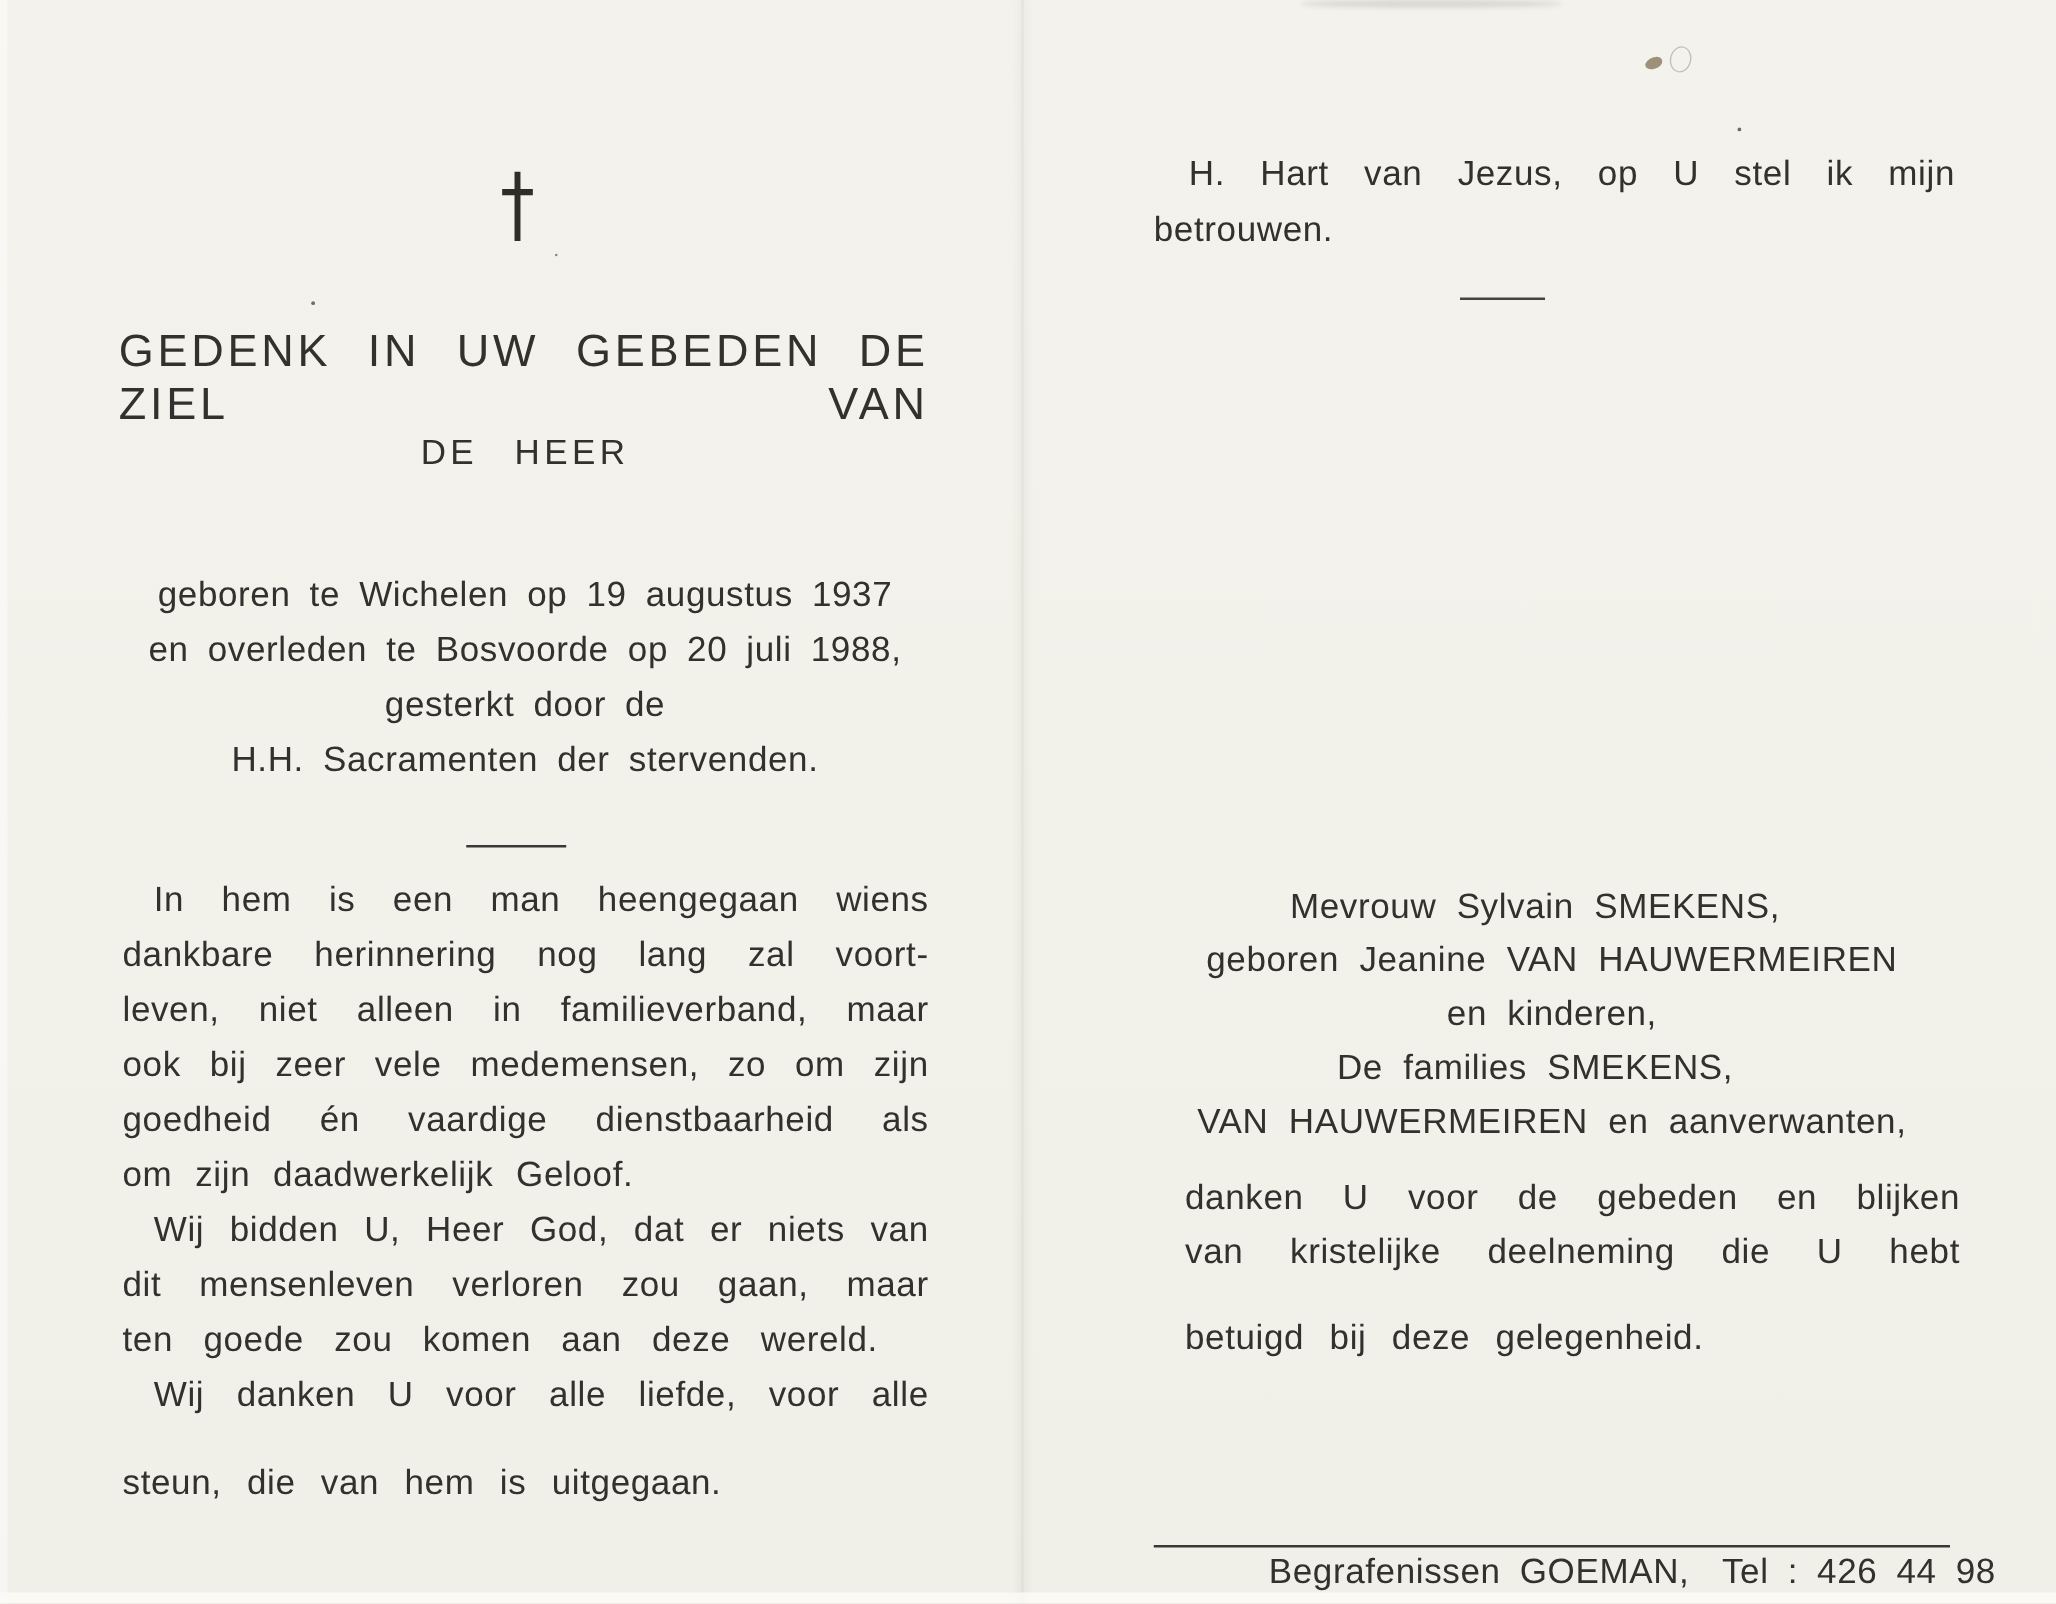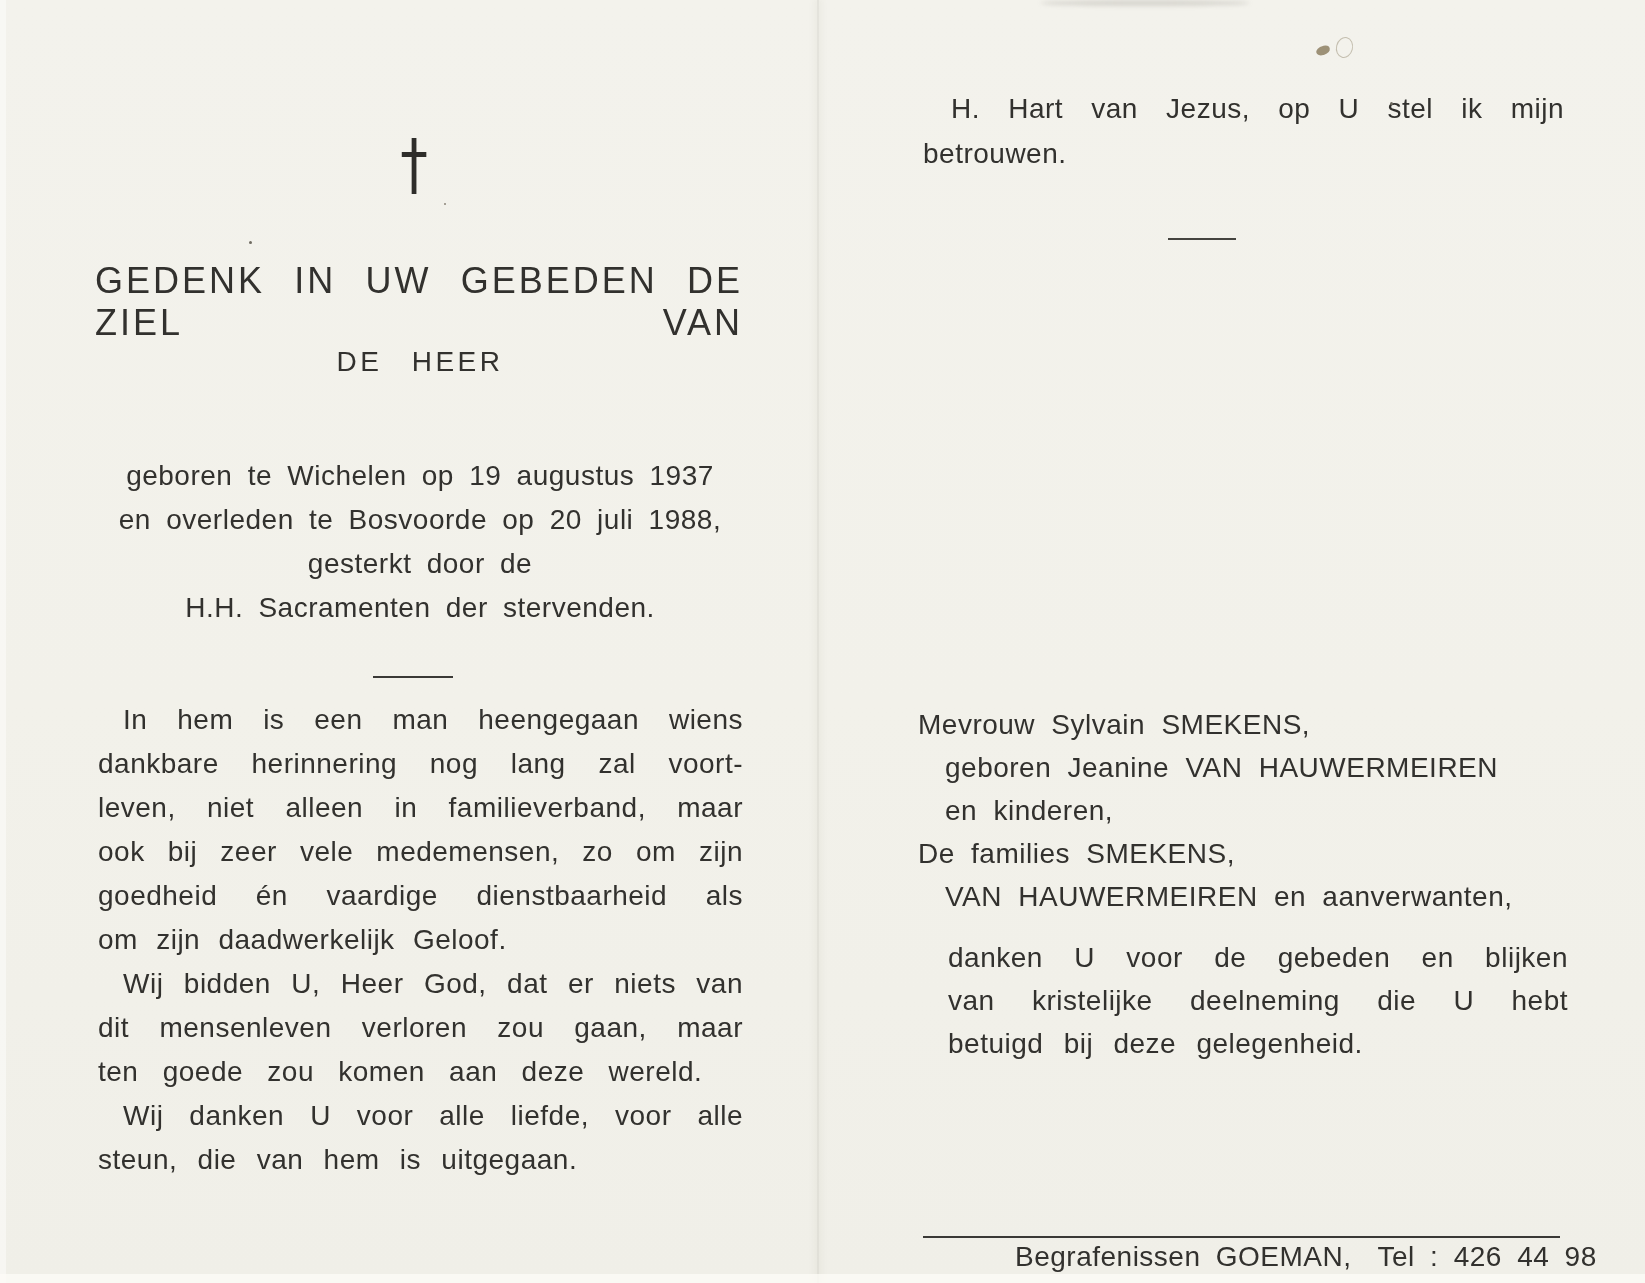--- a/index.html
+++ b/index.html
@@ -17,21 +17,21 @@
   .page-right{left:820px;width:825px;}
   .abs{position:absolute;}
   .txt{font-size:28px;letter-spacing:.5px;color:#32312e;}
   .line{display:block;}
   .just{text-align:justify;text-align-last:justify;-moz-text-align-last:justify;}
   .ind25{padding-left:25px;}
   .ind27{padding-left:27px;}
   .ind28{padding-left:28px;}
   .ws7{word-spacing:7px;}
   .ws10{word-spacing:10px;}
-  .ws12{word-spacing:12px;}
+  .ws12{word-spacing:12px;margin-top:26px;}
   .ws16{word-spacing:16px;}
   .center{text-align:center;}
   
   .cross{
     font-family:"DejaVu Sans",sans-serif;
     font-size:60px;line-height:1;color:#2e2d2a;
     transform:scale(.92,1.12);transform-origin:top center;
   }
   
   .gedenk{letter-spacing:3px;font-size:36px;}
@@ -39,21 +39,21 @@
   .name-wrap{text-align:center;}
   .name{
     display:inline-block;
     font-size:47px;font-weight:700;letter-spacing:1px;word-spacing:34px;
     color:#4a4845;
     transform:scale(.72,1.1);transform-origin:center top;
     text-shadow:0 0 1px rgba(74,72,69,.55);
   }
   .vitals .line{line-height:44px;}
   .para .line{line-height:44px;}
-  .family .line{line-height:43px;word-spacing:8px;}
+  .family .line{line-height:43px;word-spacing:8px;text-align:center;}
   .thanks .line{line-height:43px;}
   .prayer .line{line-height:45px;}
   .rule{background:#3a3936;height:2px;}
   .rule-thin{background:#45443f;height:2px;}
   .fold{
     position:absolute;top:0;left:817px;width:2px;height:100%;
     background:rgba(100,95,78,.10);
     box-shadow:0 0 7px 2px rgba(115,110,92,.07);
   }
   .scan-edge-left{position:absolute;left:0;top:0;width:6px;height:100%;background:rgba(255,255,255,.45);}
@@ -109,21 +109,21 @@
       <span class="line just ind25">Wij bidden U, Heer God, dat er niets van</span>
       <span class="line just">dit mensenleven verloren zou gaan, maar</span>
       <span class="line ws16">ten goede zou komen aan deze wereld.</span>
       <span class="line just ind25">Wij danken U voor alle liefde, voor alle</span>
       <span class="line ws12">steun, die van hem is uitgegaan.</span>
     </div>
   </div>
 
   <div class="page page-right">
 
-    <div class="abs txt prayer" style="left:103px;top:86px;width:641px;">
+    <div class="abs txt prayer" style="left:103px;top:116px;width:641px;">
       <span class="line just ind28">H. Hart van Jezus, op U stel ik mijn</span>
       <span class="line">betrouwen.</span>
     </div>
 
     <div class="abs rule-thin" style="left:348px;top:238px;width:68px;"></div>
 
     <div class="abs txt family" style="left:98px;top:703px;width:620px;">
       <span class="line">Mevrouw Sylvain SMEKENS,</span>
       <span class="line ind27">geboren Jeanine VAN HAUWERMEIREN</span>
       <span class="line ind27">en kinderen,</span>

